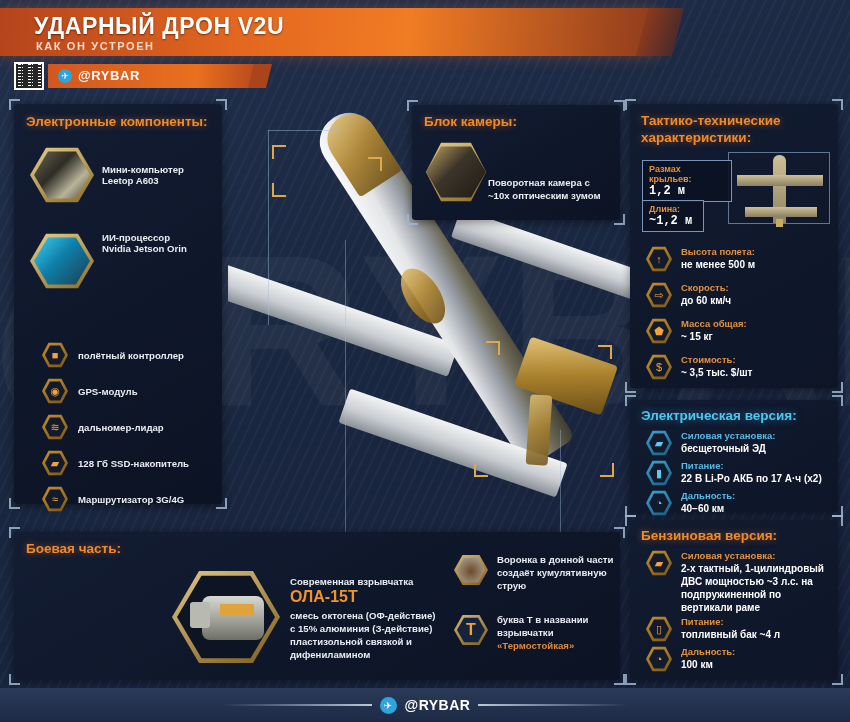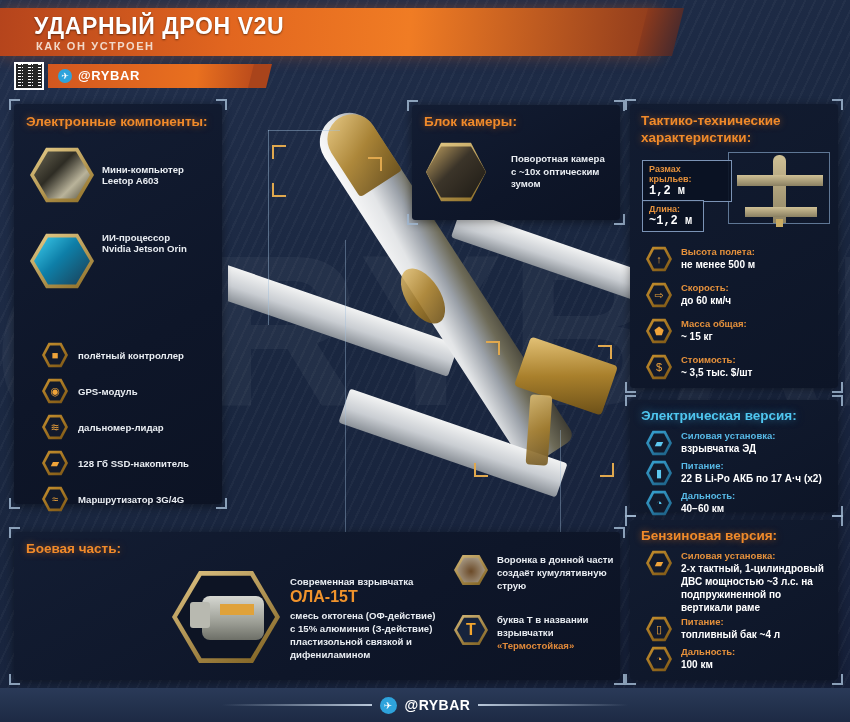--- a/index.html
+++ b/index.html
@@ -206,21 +206,21 @@
       <div class="plain">Маршрутизатор 3G/4G</div>
     </div>
   </div>
 
   <div class="panel" style="left:412px;top:105px;width:208px;height:115px;">
     <span class="br tl"></span>
       <span class="br trr"></span>
       <span class="br bl"></span>
       <span class="br brr"></span>
     <div class="ptitle" style="position:absolute;left:12px;top:9px;">Блок камеры:</div>
-    <div class="row" style="position:absolute;left:14px;top:36px;width:186px;align-items:center;gap:25px;">
+    <div class="row" style="position:absolute;left:14px;top:36px;width:186px;align-items:flex-end;gap:2px;">
       <div class="hex hphoto" style="width:68px;height:62px;">
         <div class="pic" style="width:60px;height:54px;background:linear-gradient(135deg,#c8a764,#3b3429 45%,#1d1a14);"></div>
       </div>
       <div class="plain" style="line-height:1.35;">Поворотная камера с ~10x оптическим зумом</div>
     </div>
   </div>
 
   <div class="panel tr" style="left:630px;top:104px;width:208px;height:284px;">
     <span class="br tl"></span>
       <span class="br trr"></span>
@@ -286,21 +286,21 @@
       <span class="br trr"></span>
       <span class="br bl"></span>
       <span class="br brr"></span>
     <div class="ptitle cy" style="position:absolute;left:11px;top:8px;">Электрическая версия:</div>
     <div class="row" style="position:absolute;left:16px;top:30px;gap:9px;">
       <div class="hex hico cyan">
           <div class="inner">▰</div>
         </div>
       <div>
           <div class="lbl cy">Силовая установка:</div>
-           <div class="val">взрывчатка ЭД</div>
+           <div class="val">бесщеточный ЭД</div>
         </div>
     </div>
     <div class="row" style="position:absolute;left:16px;top:60px;gap:9px;">
       <div class="hex hico cyan">
           <div class="inner">▮</div>
         </div>
       <div>
           <div class="lbl cy">Питание:</div>
            <div class="val">22 В Li-Po АКБ по 17 А·ч (x2)</div>
         </div>

